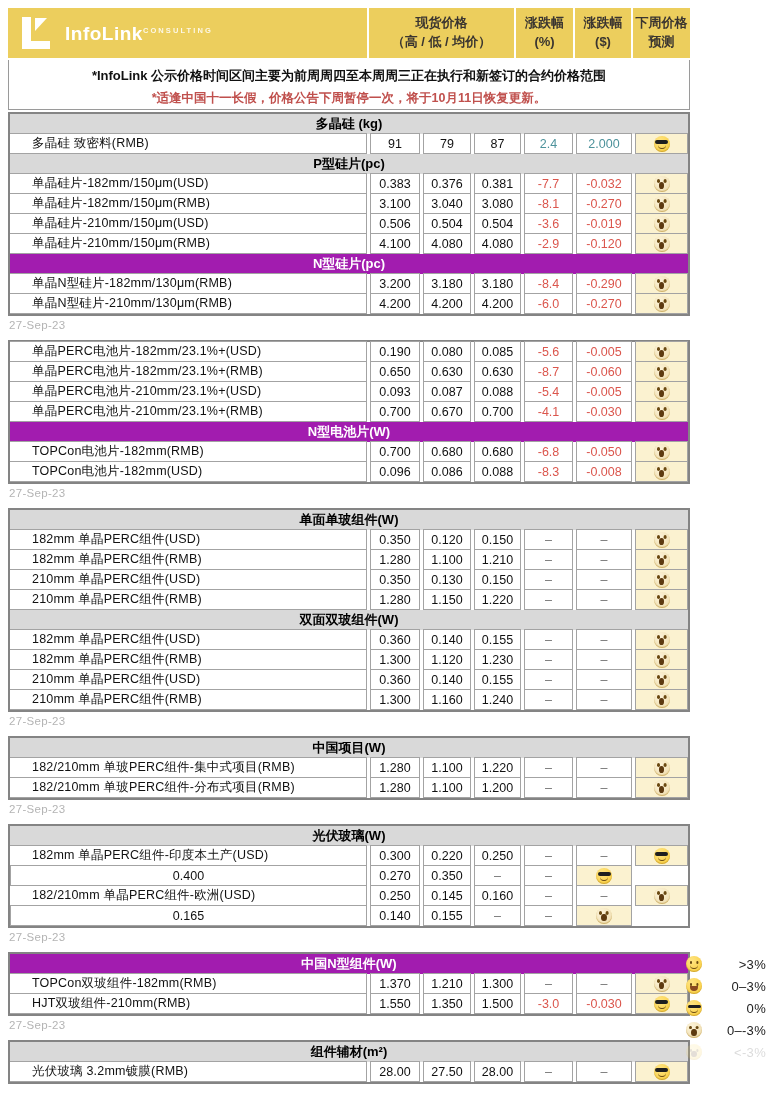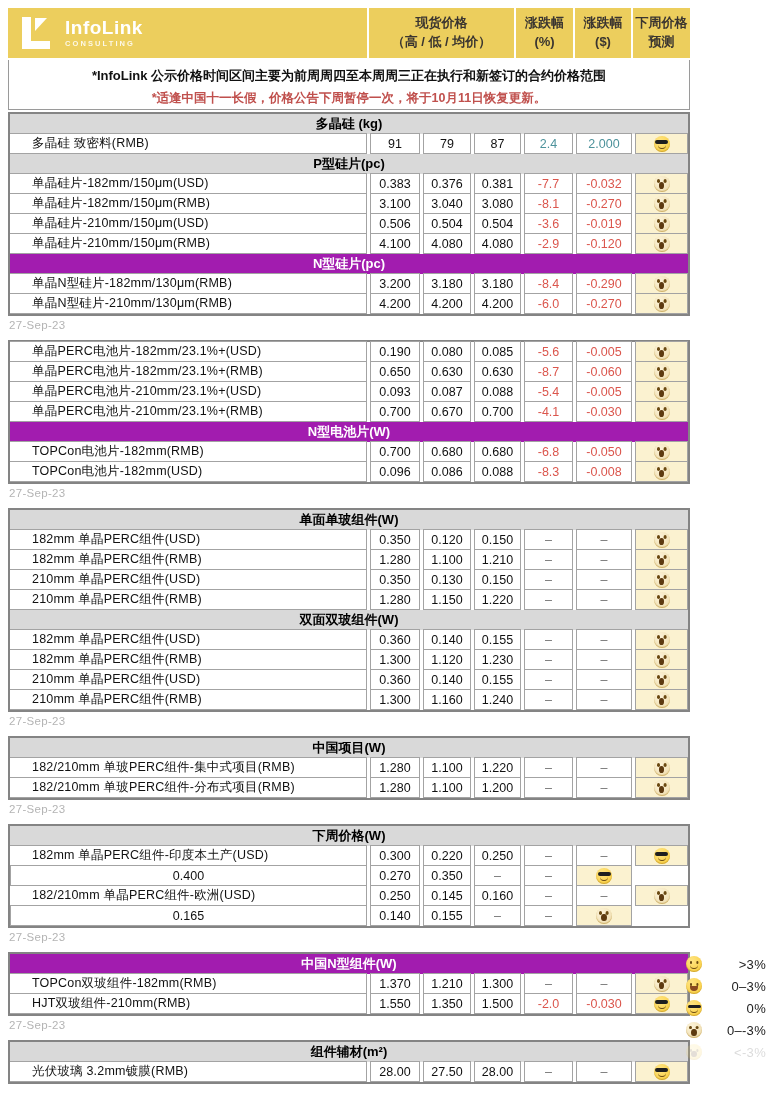--- a/index.html
+++ b/index.html
@@ -9,21 +9,21 @@
 
   
   .band{display:grid;grid-template-columns:1fr 145px 57px 56px 57px;column-gap:2px;height:50px;}
   .band-cell{background:#ECCE5D;color:#3a3530;font-weight:bold;font-size:13px;line-height:1.45;
              display:flex;flex-direction:column;align-items:center;justify-content:center;text-align:center;}
   .logo-cell{flex-direction:row;justify-content:flex-start;gap:9px;padding-left:14px;}
   .logo-mark{position:relative;width:34px;height:32px;flex:0 0 auto;}
   .logo-mark .b1{position:absolute;left:0;top:0;width:9px;height:32px;background:#fff;}
   .logo-mark .b2{position:absolute;left:0;bottom:0;width:28px;height:8px;background:#fff;}
   .logo-mark .b3{position:absolute;left:13px;top:1px;width:0;height:0;border-left:12px solid #fff;border-bottom:13px solid transparent;}
-  .logo-text{display:flex;flex-direction:column;align-items:flex-start;line-height:1;}
+  .logo-text{display:flex;flex-direction:row;align-items:flex-start;line-height:1;}
   .logo-name{color:#fff;font-size:19px;font-weight:bold;letter-spacing:.5px;}
   .logo-sub{color:rgba(255,255,255,.85);font-size:7.5px;letter-spacing:2.1px;margin-top:3px;}
 
   
   .notes{border:1px solid #9a9a9a;border-top:none;margin-top:2px;padding:5px 4px 0;text-align:center;}
   .note1{font-size:13px;font-weight:bold;color:#111;line-height:22px;}
   .note2{font-size:12.5px;font-weight:bold;color:#C0504D;line-height:22px;}
 
   
   .group{border:2px solid #848484;margin-top:2px;background:#fff;}
@@ -368,21 +368,21 @@
             <div class="cell num">1.200</div>
             <div class="cell num dash">–</div>
             <div class="cell num dash">–</div>
             <div class="cell forecast">
               <div class="face scream" style="display: inline-block;"></div>
             </div>
           </div>
         </div>
         <div class="date">27-Sep-23</div>
         <div class="group">
-          <div class="sec-header">下周价格(W)</div>
+          <div class="sec-header">光伏玻璃(W)</div>
           <div class="row">
             <div class="cell name">182mm 单晶PERC组件-印度本土产(USD)</div>
             <div class="cell num">0.300</div>
             <div class="cell num">0.220</div>
             <div class="cell num">0.250</div>
             <div class="cell num dash">–</div>
             <div class="cell num dash">–</div>
             <div class="cell forecast">
               <div class="face cool" style="display: inline-block;"></div>
             </div>
@@ -431,21 +431,21 @@
             <div class="cell num dash">–</div>
             <div class="cell forecast">
               <div class="face scream" style="display: inline-block;"></div>
             </div>
           </div>
           <div class="row">
             <div class="cell name">HJT双玻组件-210mm(RMB)</div>
             <div class="cell num">1.550</div>
             <div class="cell num">1.350</div>
             <div class="cell num">1.500</div>
-            <div class="cell num neg">-2.0</div>
+            <div class="cell num neg">-3.0</div>
             <div class="cell num neg">-0.030</div>
             <div class="cell forecast">
               <div class="face cool" style="display: inline-block;"></div>
             </div>
           </div>
         </div>
         <div class="date">27-Sep-23</div>
         <div class="group">
           <div class="sec-header">组件辅材(m²)</div>
           <div class="row">

